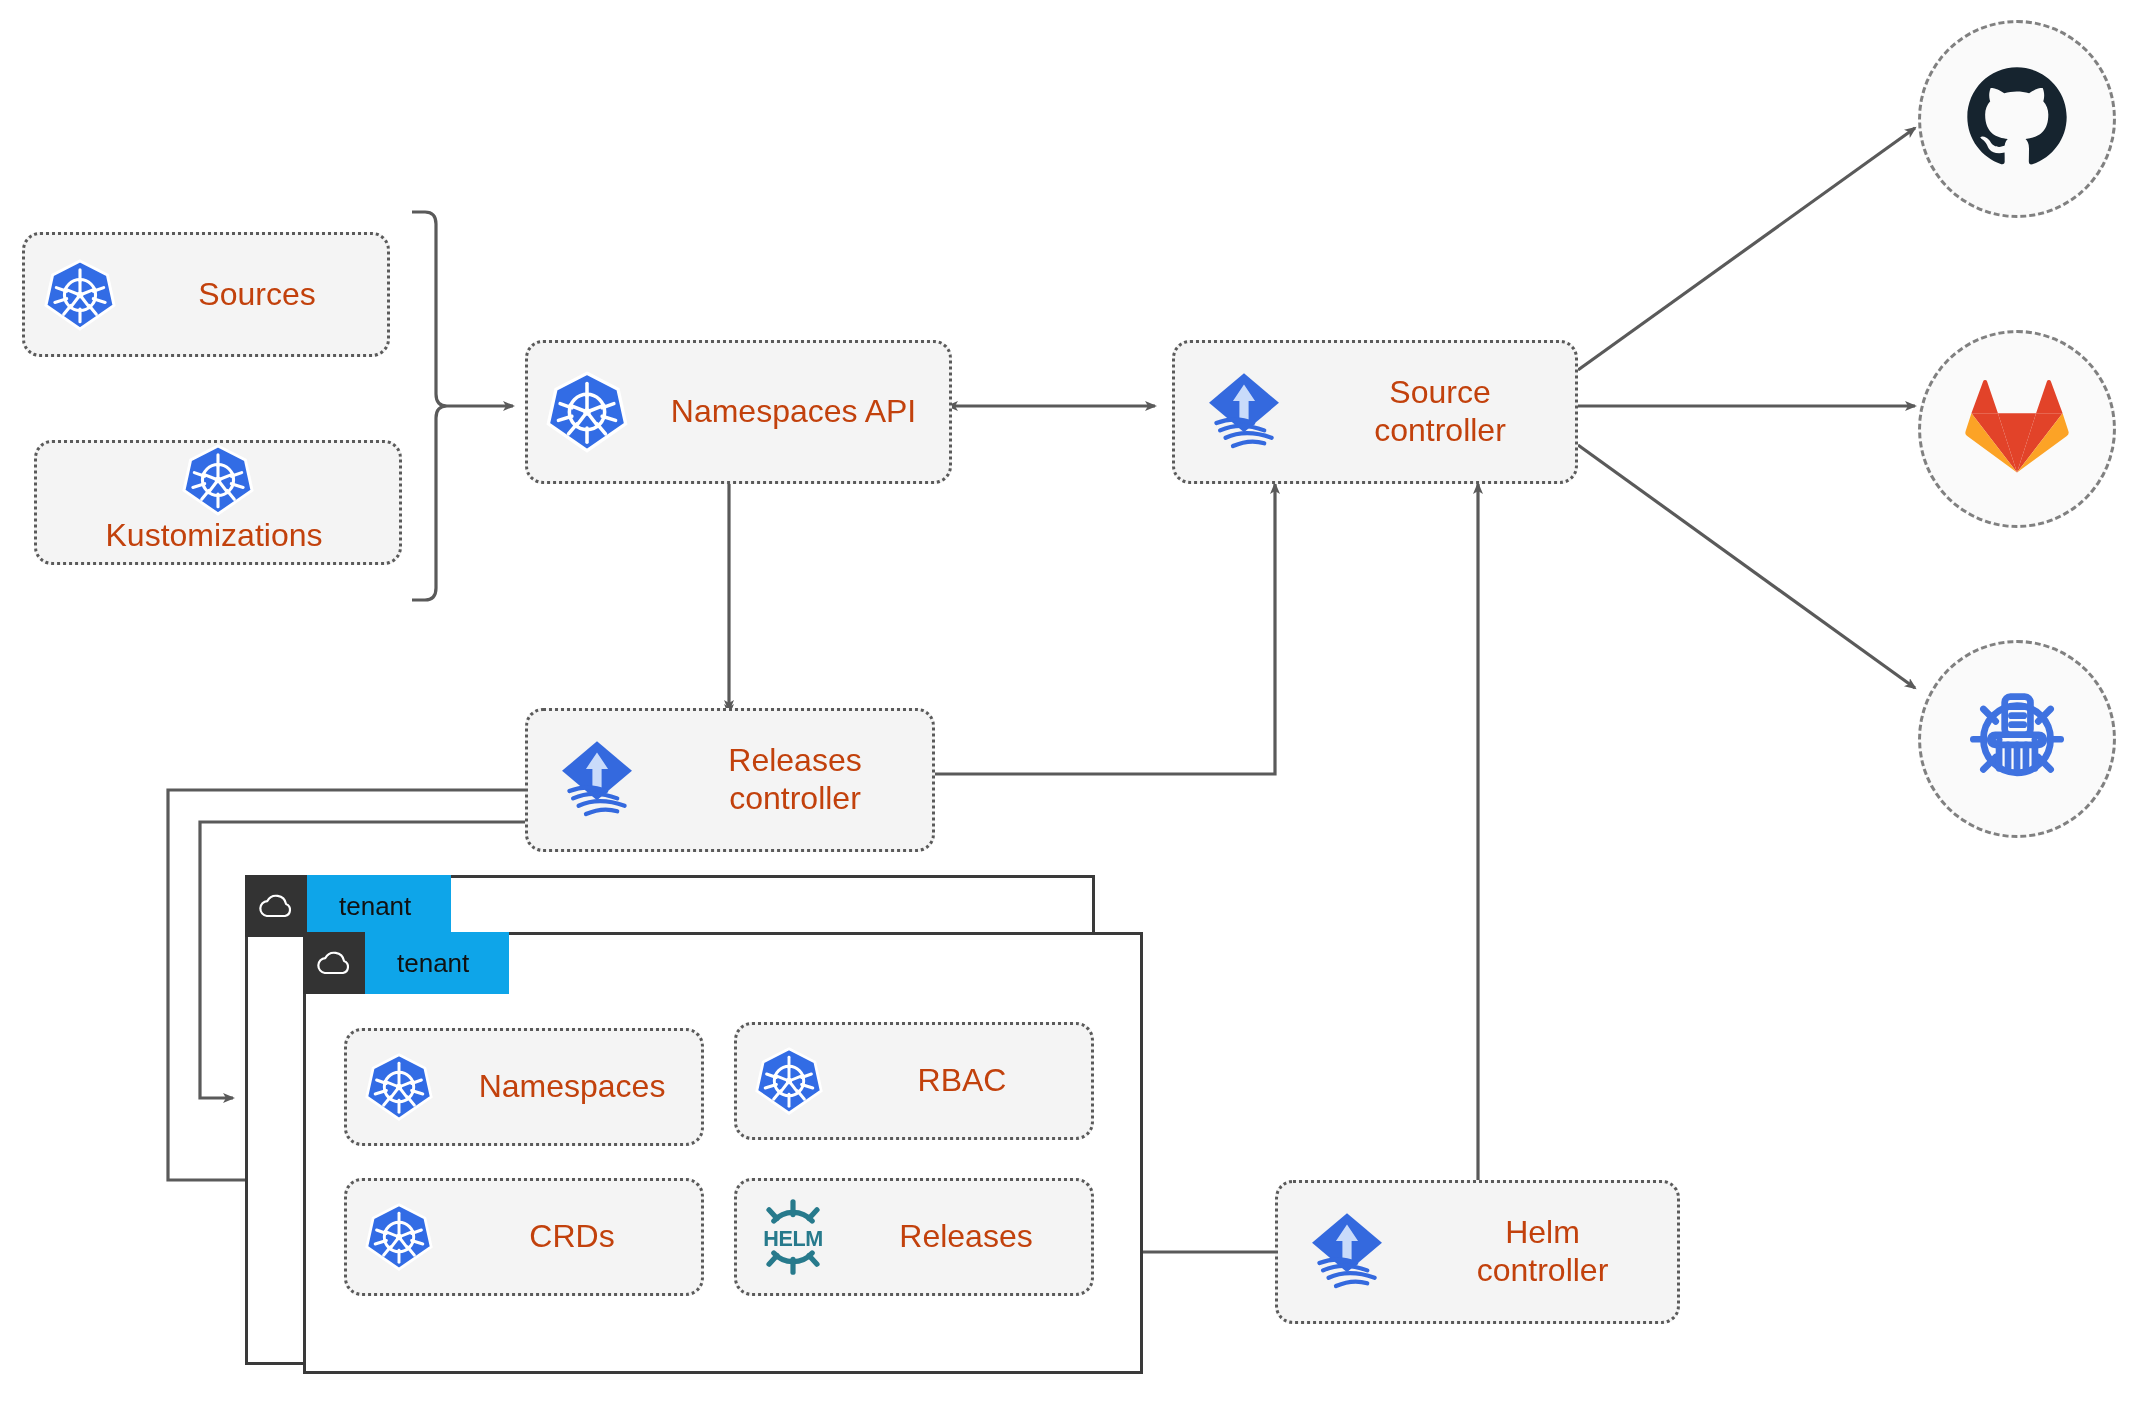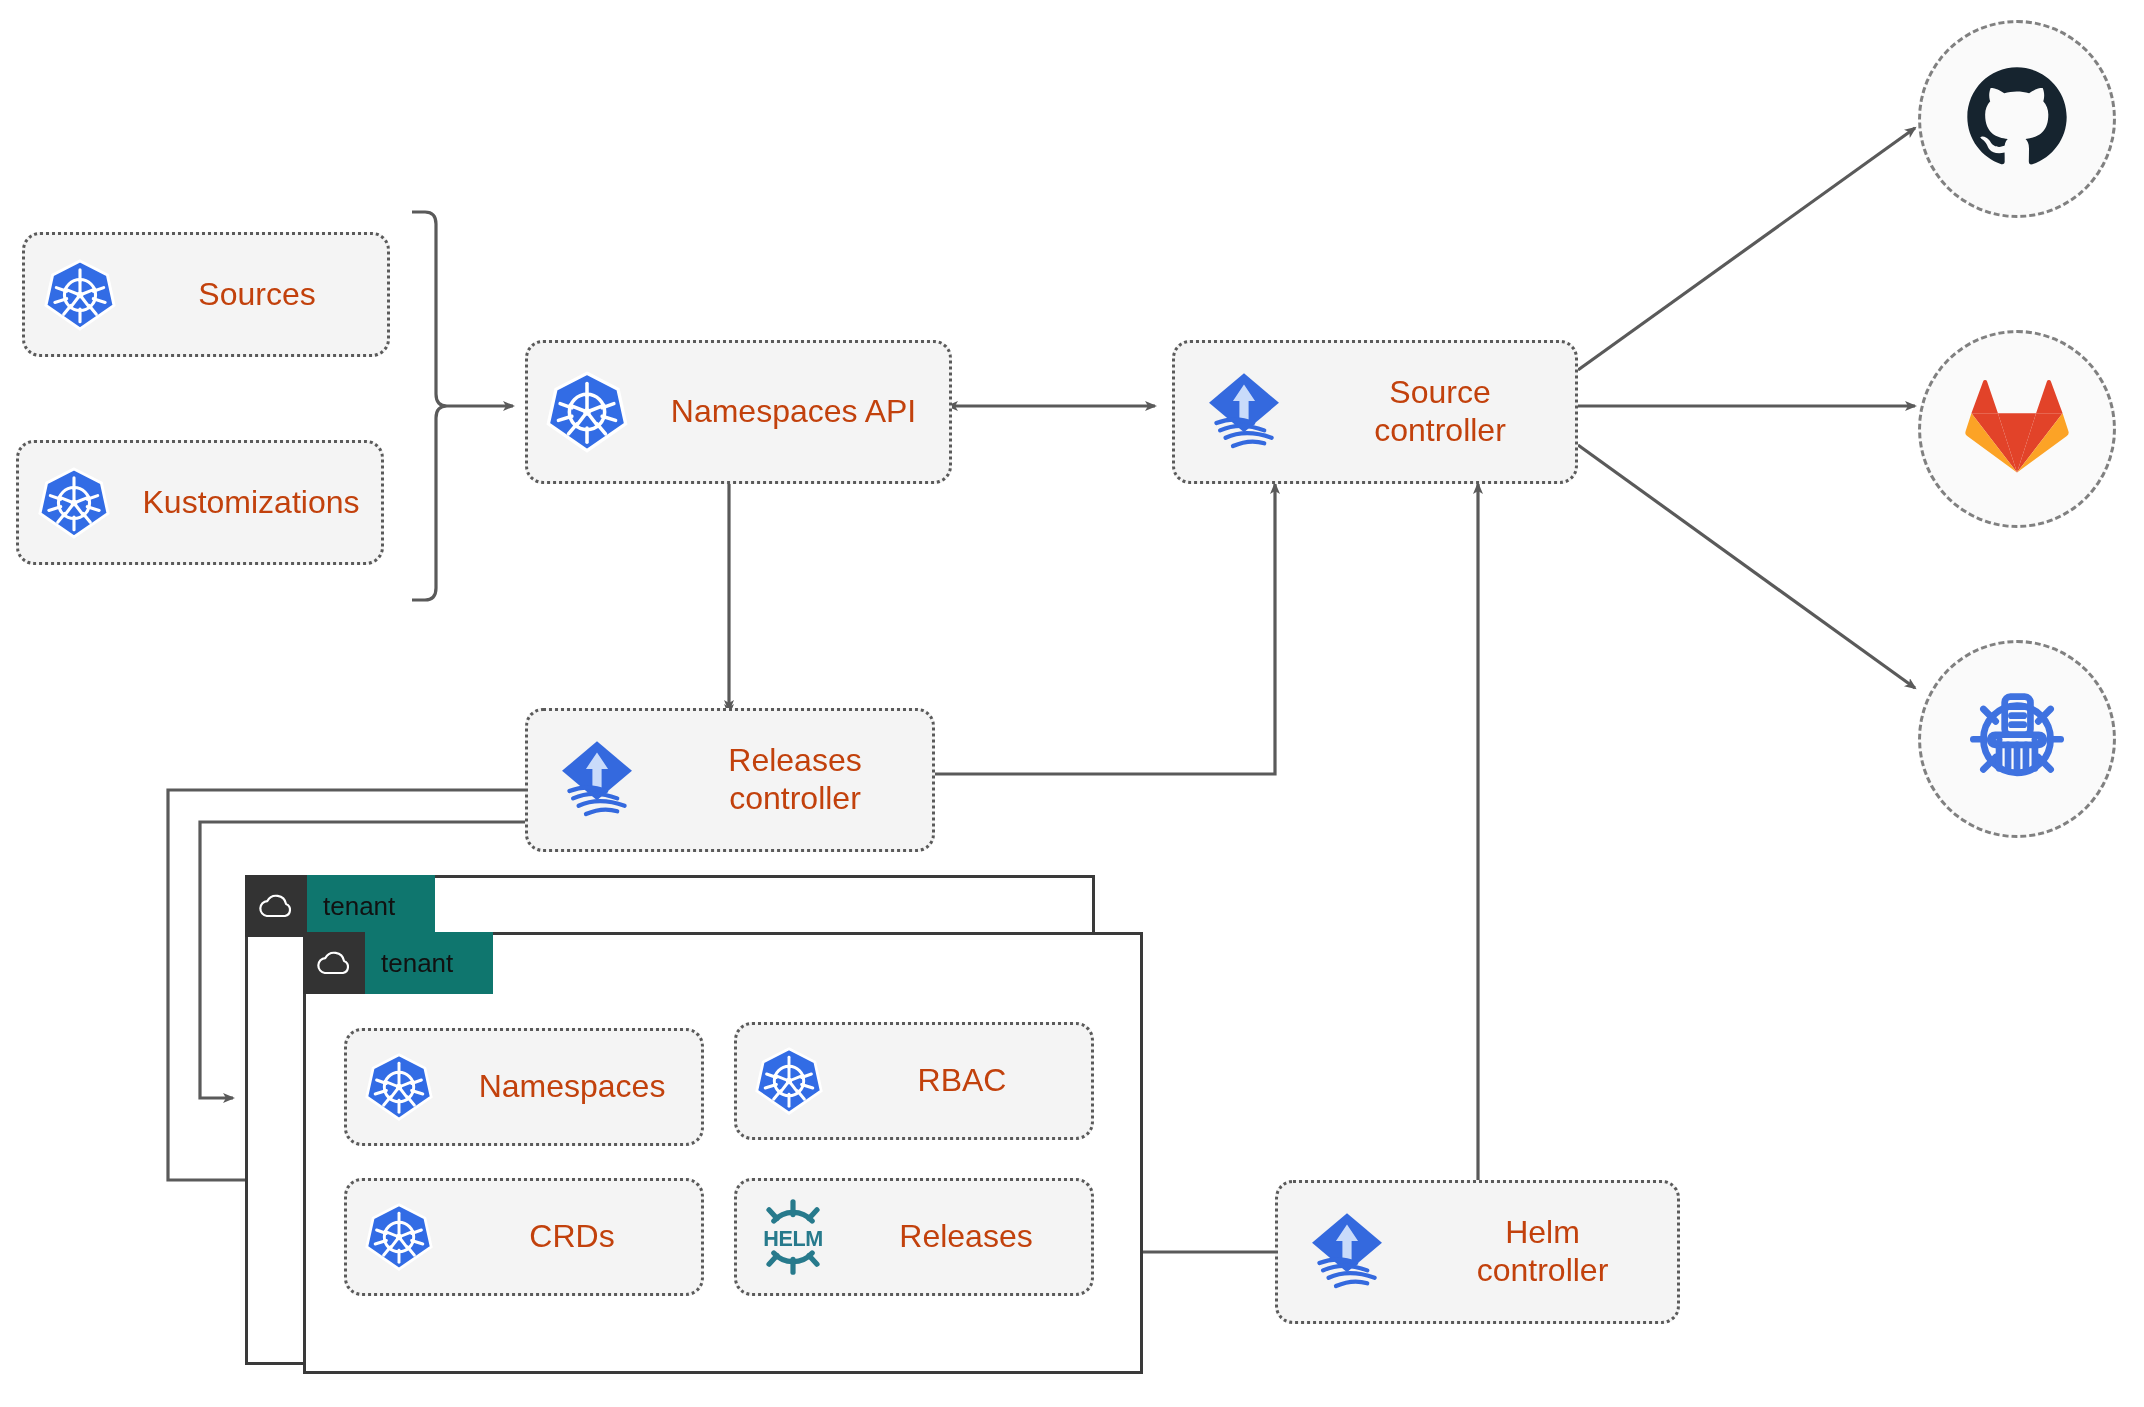--- a/index.html
+++ b/index.html
@@ -38,22 +38,22 @@
     position:absolute;left:-3px;top:-3px;
     height:62px;
     display:flex;align-items:center;
     background:#ffffff;
   }
   .tenant-chip{
     width:62px;height:62px;background:#333333;
     display:flex;align-items:center;justify-content:center;
   }
   .tenant-name{
-    color:#111;font-size:26px;padding-left:16px;padding-right:40px;
-    background:#0f766e;height:62px;display:flex;align-items:center;
+    color:#111;font-size:26px;padding-left:32px;padding-right:40px;
+    background:#0ea5e9;height:62px;display:flex;align-items:center;
   }
 
   
   .circle{
     position:absolute;
     border:3px dashed #808080;
     border-radius:50%;
     background:#fafafa;
     display:flex;align-items:center;justify-content:center;
     box-sizing:border-box;
@@ -120,21 +120,21 @@
           <line x1="50" y1="50" x2="30" y2="42"></line>
           <line x1="50" y1="50" x2="70" y2="42"></line>
           <line x1="50" y1="50" x2="37" y2="67"></line>
           <line x1="50" y1="50" x2="63" y2="67"></line>
         </g>
       </svg>
     </span>
     <span class="lbl">Sources</span>
   </div>
 
-  <div class="node" style="left:16px;top:440px;width:368px;height:125px;">
+  <div class="node" style="left:34px;top:440px;width:368px;height:125px;flex-direction:column;">
     <span class="ico" style="width:110px;">
       <svg width="74" height="74" viewBox="0 0 100 100">
         <polygon points="50,4 87,23 96,64 50,96 4,64 13,23" fill="#326CE5" stroke="#ffffff" stroke-width="4"></polygon>
         <g fill="none" stroke="#ffffff" stroke-width="4.2" stroke-linecap="round">
           <circle cx="50" cy="50" r="21"></circle>
           <circle cx="50" cy="50" r="4.5" fill="#ffffff" stroke="none"></circle>
           <line x1="50" y1="16" x2="50" y2="31"></line>
             <line x1="50" y1="69" x2="50" y2="86"></line>
           <line x1="18" y1="40" x2="32" y2="45"></line>
             <line x1="68" y1="55" x2="84" y2="60"></line>

